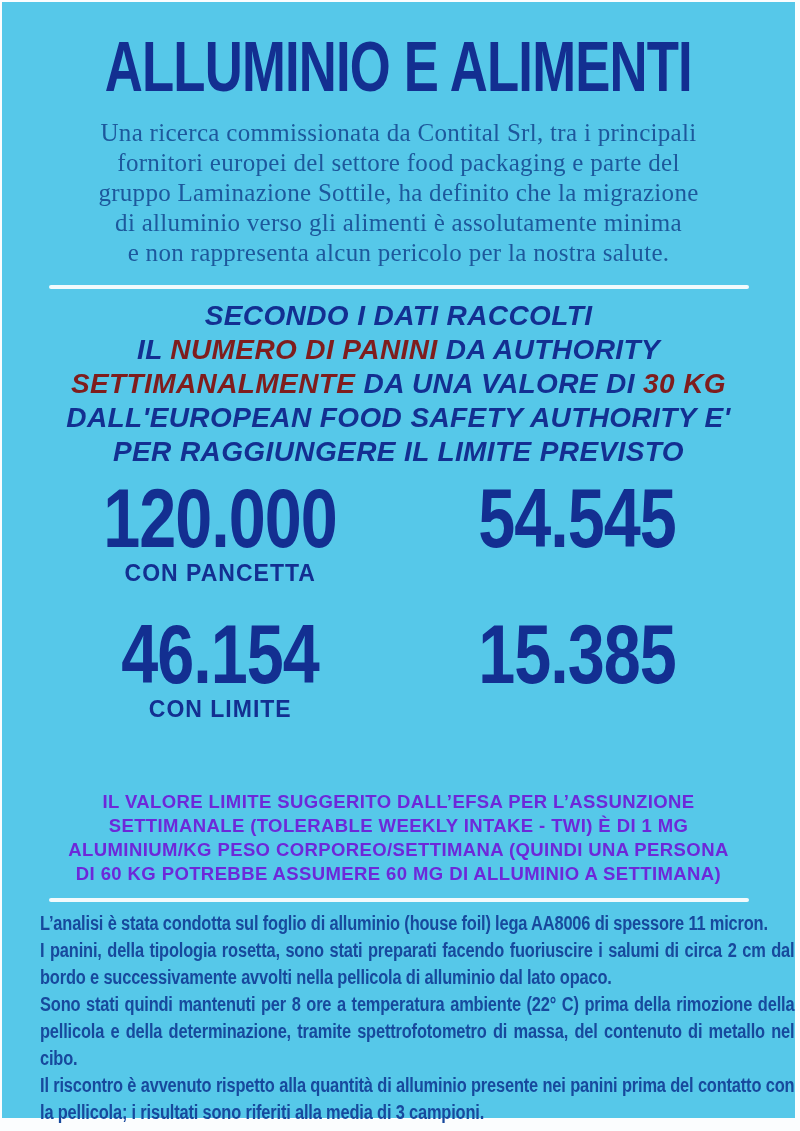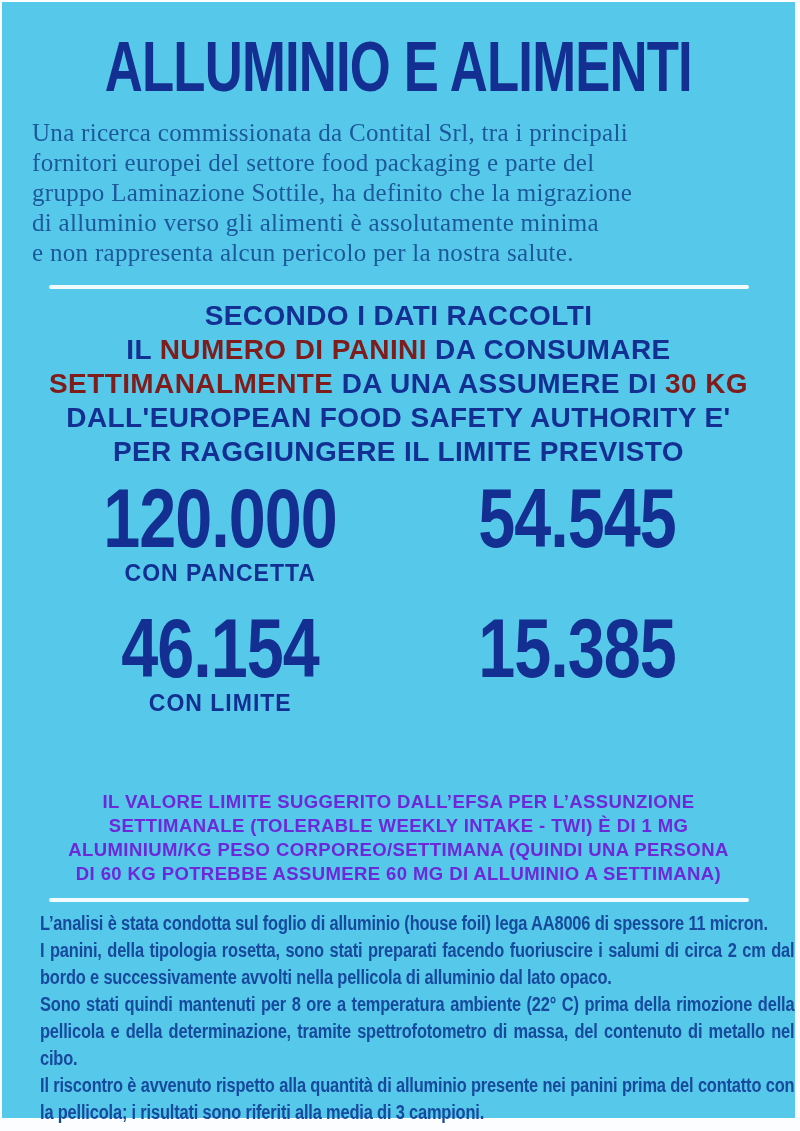--- a/index.html
+++ b/index.html
@@ -17,34 +17,34 @@
   .title-wrap{position:absolute;top:26px;left:0;right:0;text-align:center;line-height:78px;height:90px;}
   .title-inner{
     display:inline-block;font-size:62px;font-weight:bold;letter-spacing:-1px;
     color:var(--navy,#132f91);white-space:nowrap;
     transform:scale(0.85,1.14);transform-origin:center center;
   }
   
   .intro{
     position:absolute;top:116px;left:30px;right:30px;margin:0;
     font-family:"Liberation Serif",serif;
-    font-size:25px;line-height:30px;text-align:left;
+    font-size:25px;line-height:30px;text-align:center;
     color:var(--intro,#1d589c);white-space:pre-line;letter-spacing:0.3px;
   }
   
   .divider{position:absolute;left:50%;transform:translateX(-50%);width:700px;height:4px;border-radius:2px;background:var(--divider,#f2fafc);}
   .divider.d1{top:283px;}
   .divider.d2{top:896px;}
   
-  .claim{position:absolute;top:297px;left:20px;right:20px;text-align:center;}
+  .claim{position:absolute;top:297px;left:20px;right:20px;text-align:center;font-style:italic;}
   .claim .claim-line{font-size:28px;line-height:34px;font-weight:bold;letter-spacing:0.4px;}
   .claim .n{color:var(--navy,#132f91);}
   .claim .w{color:#7f1d1d;}
   
-  .stats{position:absolute;top:480px;left:40px;right:40px;display:grid;grid-template-columns:1fr 1fr;row-gap:24px;}
+  .stats{position:absolute;top:480px;left:40px;right:40px;display:grid;grid-template-columns:1fr 1fr;row-gap:30px;}
   .stat{text-align:center;}
   .stat-value{
     display:inline-block;font-size:70px;line-height:74px;font-weight:bold;letter-spacing:-1px;
     color:var(--navy,#132f91);transform:scale(0.95,1.18);transform-origin:center center;
   }
   .stat-label{
     max-width:250px;margin:2px auto 0;font-size:23px;line-height:30px;font-weight:bold;
     letter-spacing:1px;color:var(--navy,#132f91);
   }
   
@@ -76,22 +76,22 @@
   <p class="intro">Una ricerca commissionata da Contital Srl, tra i principali
 fornitori europei del settore food packaging e parte del
 gruppo Laminazione Sottile, ha definito che la migrazione
 di alluminio verso gli alimenti è assolutamente minima
 e non rappresenta alcun pericolo per la nostra salute.</p>
 
   <div class="divider d1"></div>
 
   <div class="claim">
       <div class="claim-line"><span class="n">SECONDO I DATI RACCOLTI</span></div>
-      <div class="claim-line"><span class="n">IL </span><span class="w">NUMERO DI PANINI</span><span class="n"> DA CONSUMARE</span></div>
-      <div class="claim-line"><span class="w">SETTIMANALMENTE</span><span class="n"> DA UNA ASSUMERE DI </span><span class="w">30 KG</span></div>
+      <div class="claim-line"><span class="n">IL </span><span class="w">NUMERO DI PANINI</span><span class="n"> DA AUTHORITY</span></div>
+      <div class="claim-line"><span class="w">SETTIMANALMENTE</span><span class="n"> DA UNA VALORE DI </span><span class="w">30 KG</span></div>
       <div class="claim-line"><span class="n">DALL'EUROPEAN FOOD SAFETY AUTHORITY E'</span></div>
       <div class="claim-line"><span class="n">PER RAGGIUNGERE IL LIMITE PREVISTO</span></div>
     </div>
 
   <div class="stats">
       <div class="stat"><div class="stat-value">120.000</div><div class="stat-label">CON PANCETTA</div></div>
       <div class="stat"><div class="stat-value">54.545</div></div>
       <div class="stat"><div class="stat-value">46.154</div><div class="stat-label">CON LIMITE</div></div>
       <div class="stat"><div class="stat-value">15.385</div></div>
     </div>

